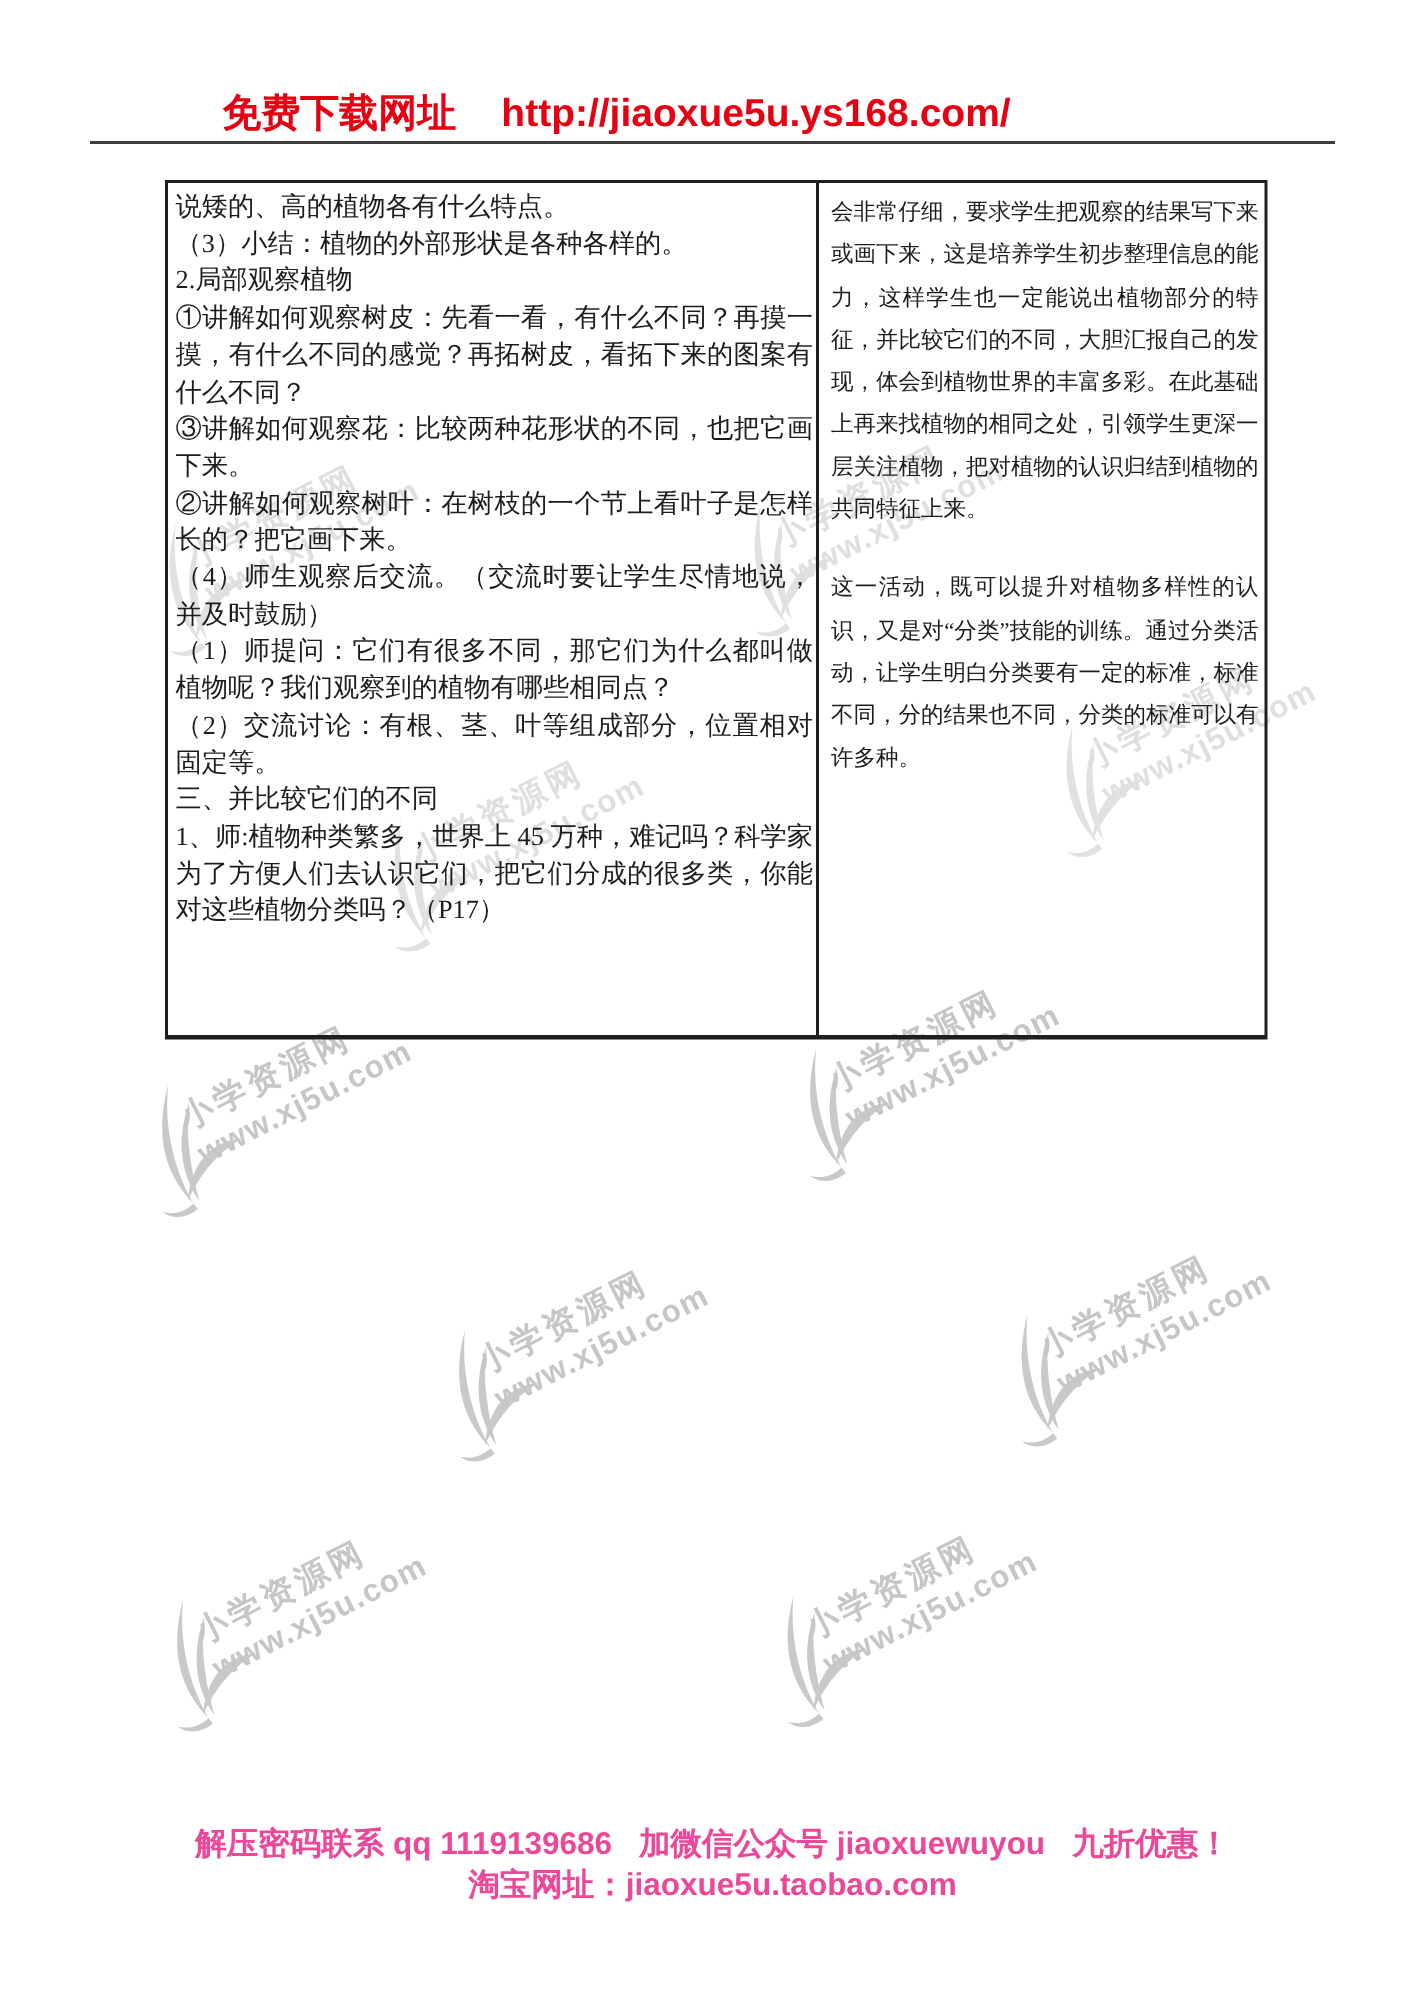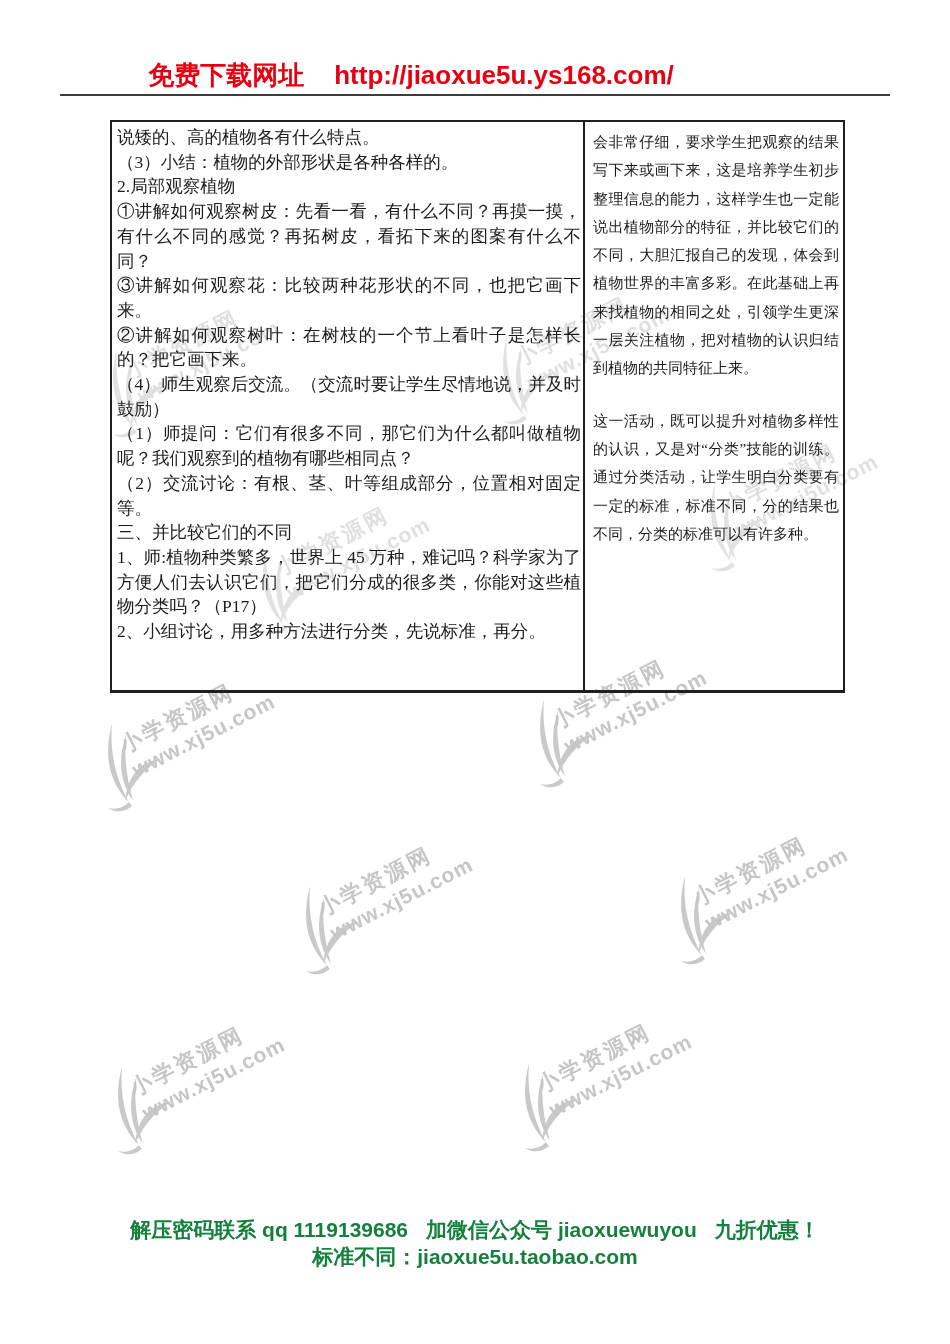--- a/index.html
+++ b/index.html
@@ -38,39 +38,39 @@
   .wm-url{font-size:21px;letter-spacing:1px;}
 
   
   .lesson-table{
     position:absolute;left:110px;top:120px;width:735px;height:573px;
     border:2px solid #1f1f1f;border-bottom-width:3px;
     box-sizing:border-box;display:flex;background:transparent;z-index:1;
   }
   .cell{box-sizing:border-box;background:transparent;}
   .cell-left{
-    width:473px;border-right:2px solid #1f1f1f;
+    width:434px;border-right:2px solid #1f1f1f;
     padding:3px 2px 0 5px;
     font-size:17.5px;line-height:24.7px;
     text-align:justify;
   }
   .cell-left p{margin:0;}
   .cell-right{
     flex:1;
     padding:6px 4px 0 8px;
     font-size:15px;line-height:28.3px;
     text-align:justify;
   }
   .cell-right p{margin:0;}
   .cell-right p + p{margin-top:24px;}
 
   
   .page-footer{
     position:absolute;left:0;top:1216px;width:950px;
-    text-align:center;color:#15803d;font-weight:bold;
+    text-align:center;color:#ec4899;font-weight:bold;
     font-family:"Liberation Sans","DejaVu Sans",sans-serif;
     font-size:21px;line-height:27px;z-index:1;
   }
   .page-footer .seg{margin:0 9px;}
 </style>
 </head>
 <body>
 
 <div class="site-header">
   <span class="hdr-label">免费下载网址</span><span>http://jiaoxue5u.ys168.com/</span>
@@ -224,28 +224,27 @@
       <p>（3）小结：植物的外部形状是各种各样的。</p>
       <p>2.局部观察植物</p>
       <p>①讲解如何观察树皮：先看一看，有什么不同？再摸一摸，有什么不同的感觉？再拓树皮，看拓下来的图案有什么不同？</p>
       <p>③讲解如何观察花：比较两种花形状的不同，也把它画下来。</p>
       <p>②讲解如何观察树叶：在树枝的一个节上看叶子是怎样长的？把它画下来。</p>
       <p>（4）师生观察后交流。（交流时要让学生尽情地说，并及时鼓励）</p>
       <p>（1）师提问：它们有很多不同，那它们为什么都叫做植物呢？我们观察到的植物有哪些相同点？</p>
       <p>（2）交流讨论：有根、茎、叶等组成部分，位置相对固定等。</p>
       <p>三、并比较它们的不同</p>
       <p>1、师:植物种类繁多，世界上 45 万种，难记吗？科学家为了方便人们去认识它们，把它们分成的很多类，你能对这些植物分类吗？（P17）</p>
-      <p>2、小组讨论，用多种方法进行分类，先说标准，再分。</p>
     </div>
   <div class="cell cell-right">
       <p>会非常仔细，要求学生把观察的结果写下来或画下来，这是培养学生初步整理信息的能力，这样学生也一定能说出植物部分的特征，并比较它们的不同，大胆汇报自己的发现，体会到植物世界的丰富多彩。在此基础上再来找植物的相同之处，引领学生更深一层关注植物，把对植物的认识归结到植物的共同特征上来。</p>
       <p>这一活动，既可以提升对植物多样性的认识，又是对“分类”技能的训练。通过分类活动，让学生明白分类要有一定的标准，标准不同，分的结果也不同，分类的标准可以有许多种。</p>
     </div>
 </div>
 
 <div class="page-footer">
   <div>
     <span class="seg">解压密码联系 qq 1119139686</span><span class="seg">加微信公众号 jiaoxuewuyou</span><span class="seg">九折优惠！</span>
   </div>
   <div>
-    <span>标准不同：</span><span>jiaoxue5u.taobao.com</span>
+    <span>淘宝网址：</span><span>jiaoxue5u.taobao.com</span>
   </div>
 </div>
 
 </body></html>

